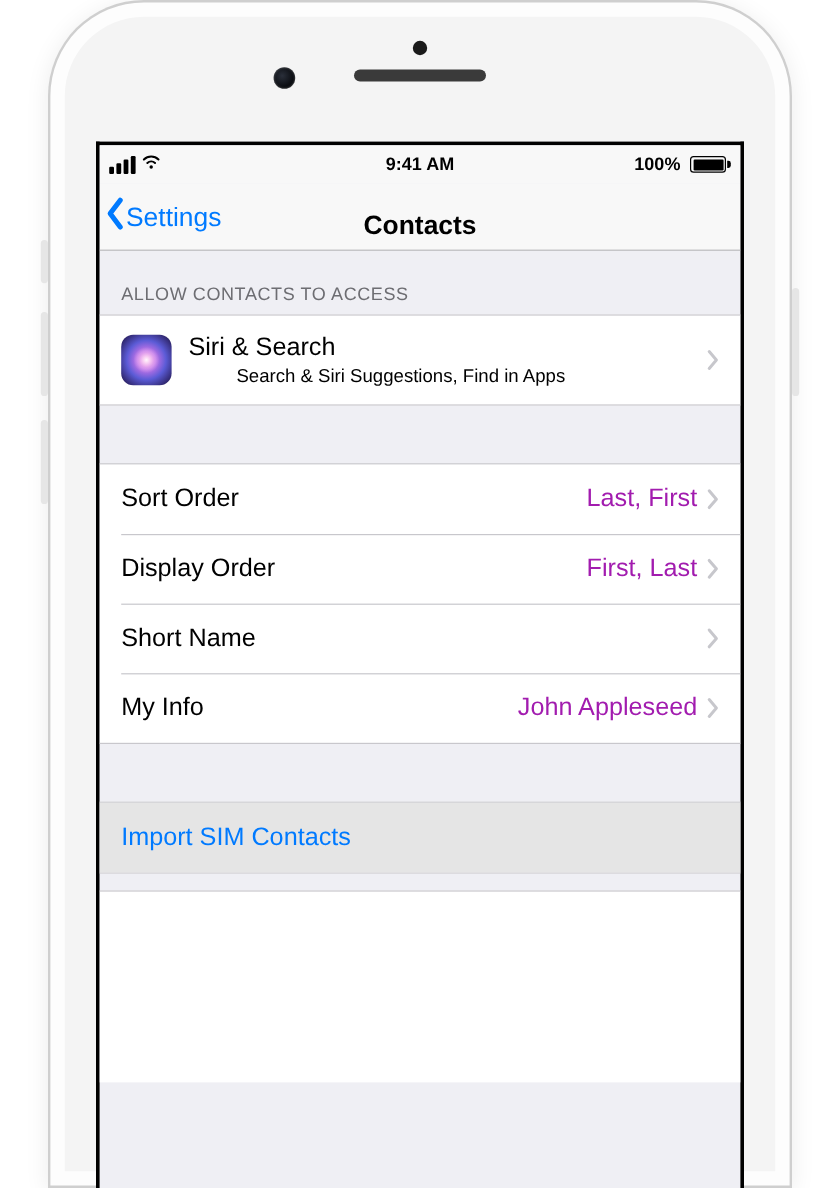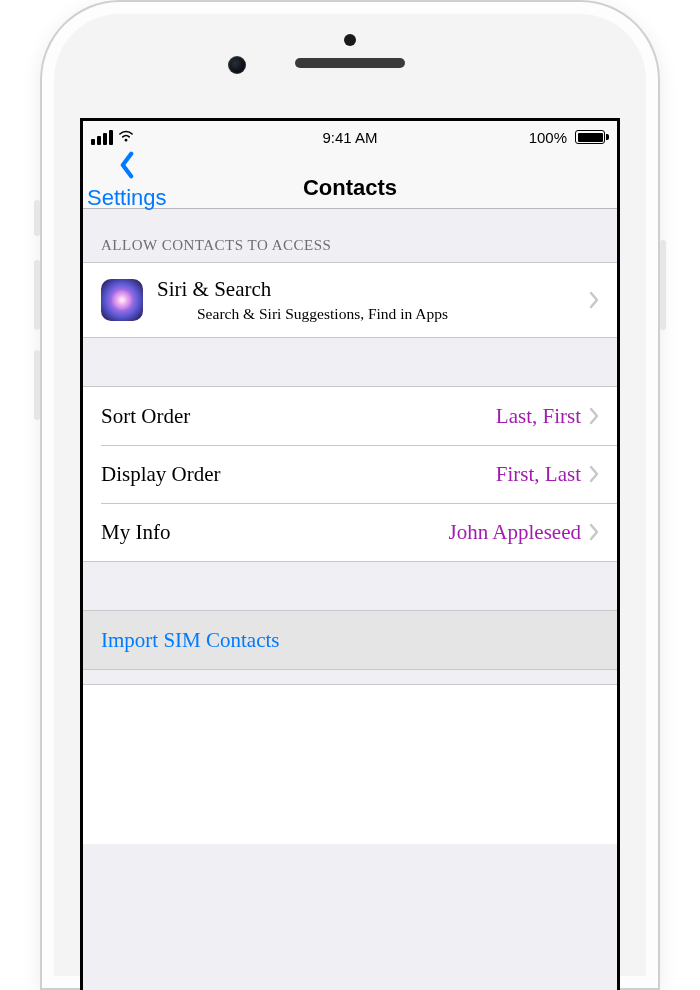--- a/index.html
+++ b/index.html
@@ -55,21 +55,21 @@
       width:540px; height:872px; 
       border:3px solid #000; border-bottom:none;
       background:#efeff4;
       overflow:hidden;
     }
 
     
     .statusbar {
       height:28px; background:#f8f8f8;
       display:flex; align-items:center; justify-content:space-between;
-      padding:16px 8px; font-size:15px; font-weight:400;
+      padding:16px 8px; font-size:15px; font-weight:700;
     }
     .sb-left, .sb-right { display:flex; align-items:center; gap:4px; }
     .sb-center { position:absolute; left:50%; transform:translateX(-50%); }
 
     
     .bars { display:flex; align-items:flex-end; gap:2px; }
     .bars span { width:4px; background:#000; border-radius:1px; }
     .bars span:nth-child(1){height:6px;}
     .bars span:nth-child(2){height:9px;}
     .bars span:nth-child(3){height:12px;}
@@ -90,30 +90,30 @@
     }
     .battery-tip { width:3px; height:6px; background:#000; border-radius:0 2px 2px 0; margin-left:1px;}
 
     
     .navbar {
       height:56px; background:#f8f8f8; border-bottom:1px solid #b8b8bc;
       position:relative; display:flex; align-items:center;
     }
     .back {
       display:flex; align-items:center; color:#007aff; font-size:22px;
-      padding-left:4px; gap:0px;flex-direction:column;
+      padding-left:4px; gap:0px;
     }
     .back-chevron svg { width:18px; height:28px; }
     .nav-title {
       position:absolute; left:50%; transform:translateX(-50%);
       font-size:22px; font-weight:700; color:#000;margin-top:15px;
     }
 
     
-    .content { background:#efeff4;font-family:Liberation Serif, serif; }
+    .content { background:#efeff4; }
     .group-header {
       padding:28px 18px 8px; font-size:15px; letter-spacing:.5px;
       color:#6d6d72; text-transform:uppercase;
     }
     .group { background:#fff; border-top:1px solid #c8c7cc; border-bottom:1px solid #c8c7cc; }
 
     .cell {
       min-height:58px; padding:0 18px;
       display:flex; align-items:center; position:relative;
     }
@@ -235,20 +235,29 @@
         <div class="cell">
           <span class="cell-title">Display Order</span>
           <span class="cell-value">First, Last</span>
           <span class="chevron">
             <svg viewBox="0 0 10 18">
                 <path fill="none" stroke="#c7c7cc" stroke-width="2.5" stroke-linecap="round" stroke-linejoin="round" d="M2 2l6 7-6 7"></path>
               </svg>
           </span>
         </div>
         <div class="cell">
+          <span class="cell-title">Short Name</span>
+          <span class="cell-value"></span>
+          <span class="chevron">
+            <svg viewBox="0 0 10 18">
+                <path fill="none" stroke="#c7c7cc" stroke-width="2.5" stroke-linecap="round" stroke-linejoin="round" d="M2 2l6 7-6 7"></path>
+              </svg>
+          </span>
+        </div>
+        <div class="cell">
           <span class="cell-title">My Info</span>
           <span class="cell-value">John Appleseed</span>
           <span class="chevron">
             <svg viewBox="0 0 10 18">
                 <path fill="none" stroke="#c7c7cc" stroke-width="2.5" stroke-linecap="round" stroke-linejoin="round" d="M2 2l6 7-6 7"></path>
               </svg>
           </span>
         </div>
       </div>
 

